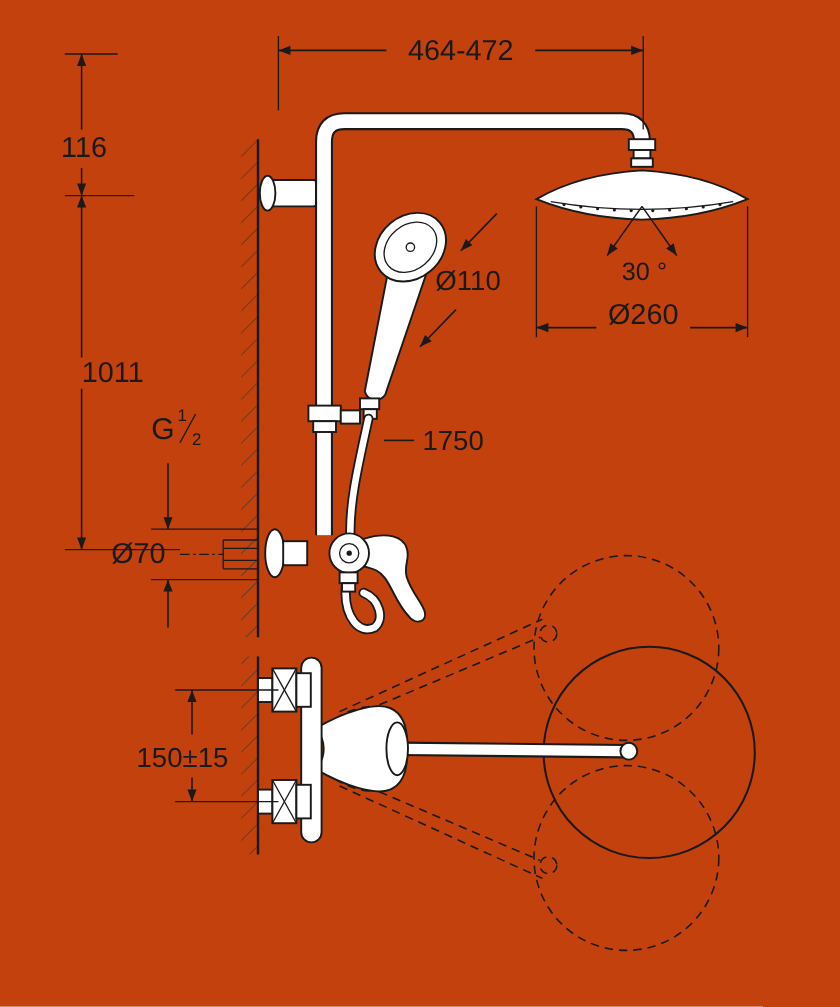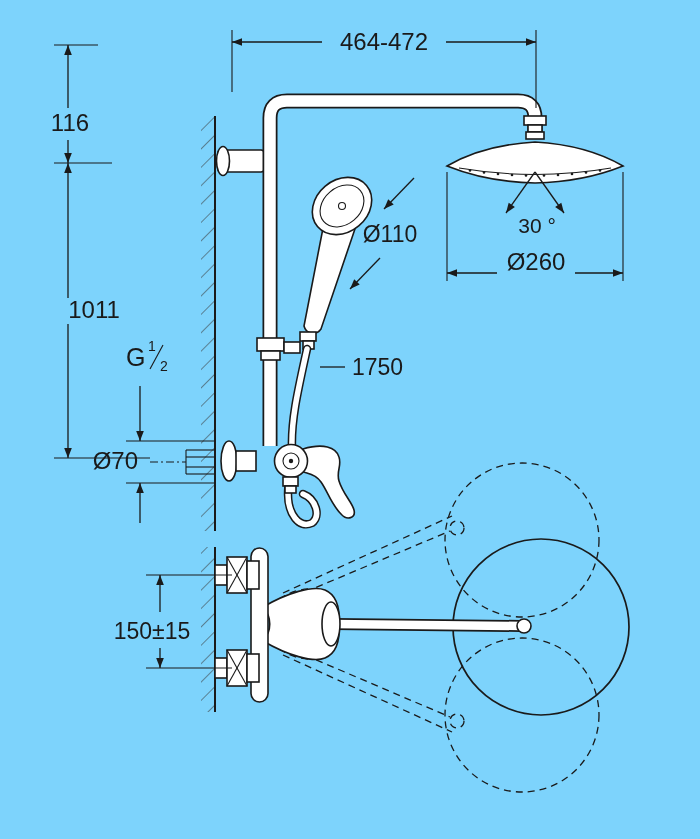--- a/index.html
+++ b/index.html
@@ -1,16 +1,16 @@
 <!DOCTYPE html>
 <html><head>
 <meta charset="utf-8">
 <style>
   html,body{margin:0;padding:0;background:#ffffff;}
-  .stage{width:700px;height:839px;background:#7dd3fc;position:relative;overflow:hidden;}
+  .stage{width:700px;height:839px;background:#c2410c;position:relative;overflow:hidden;}
   svg{display:block;}
   text{font-family:"Liberation Sans","DejaVu Sans",sans-serif;fill:#1a1a1a;stroke:none;}
   .dim-line{stroke:#1a1a1a;stroke-width:1.3;fill:none;}
   .tick{stroke:#1a1a1a;stroke-width:1.1;fill:none;}
   .outline{stroke:#1a1a1a;stroke-width:1.6;fill:#ffffff;}
   .outline-thin{stroke:#1a1a1a;stroke-width:1.1;fill:none;}
   .nofill{stroke:#1a1a1a;stroke-width:1.7;fill:none;}
   .tube-outer{stroke:#1a1a1a;fill:none;}
   .tube-inner{stroke:#ffffff;fill:none;}
   .dashed{stroke:#1a1a1a;stroke-width:1.3;fill:none;stroke-dasharray:7 5;}

